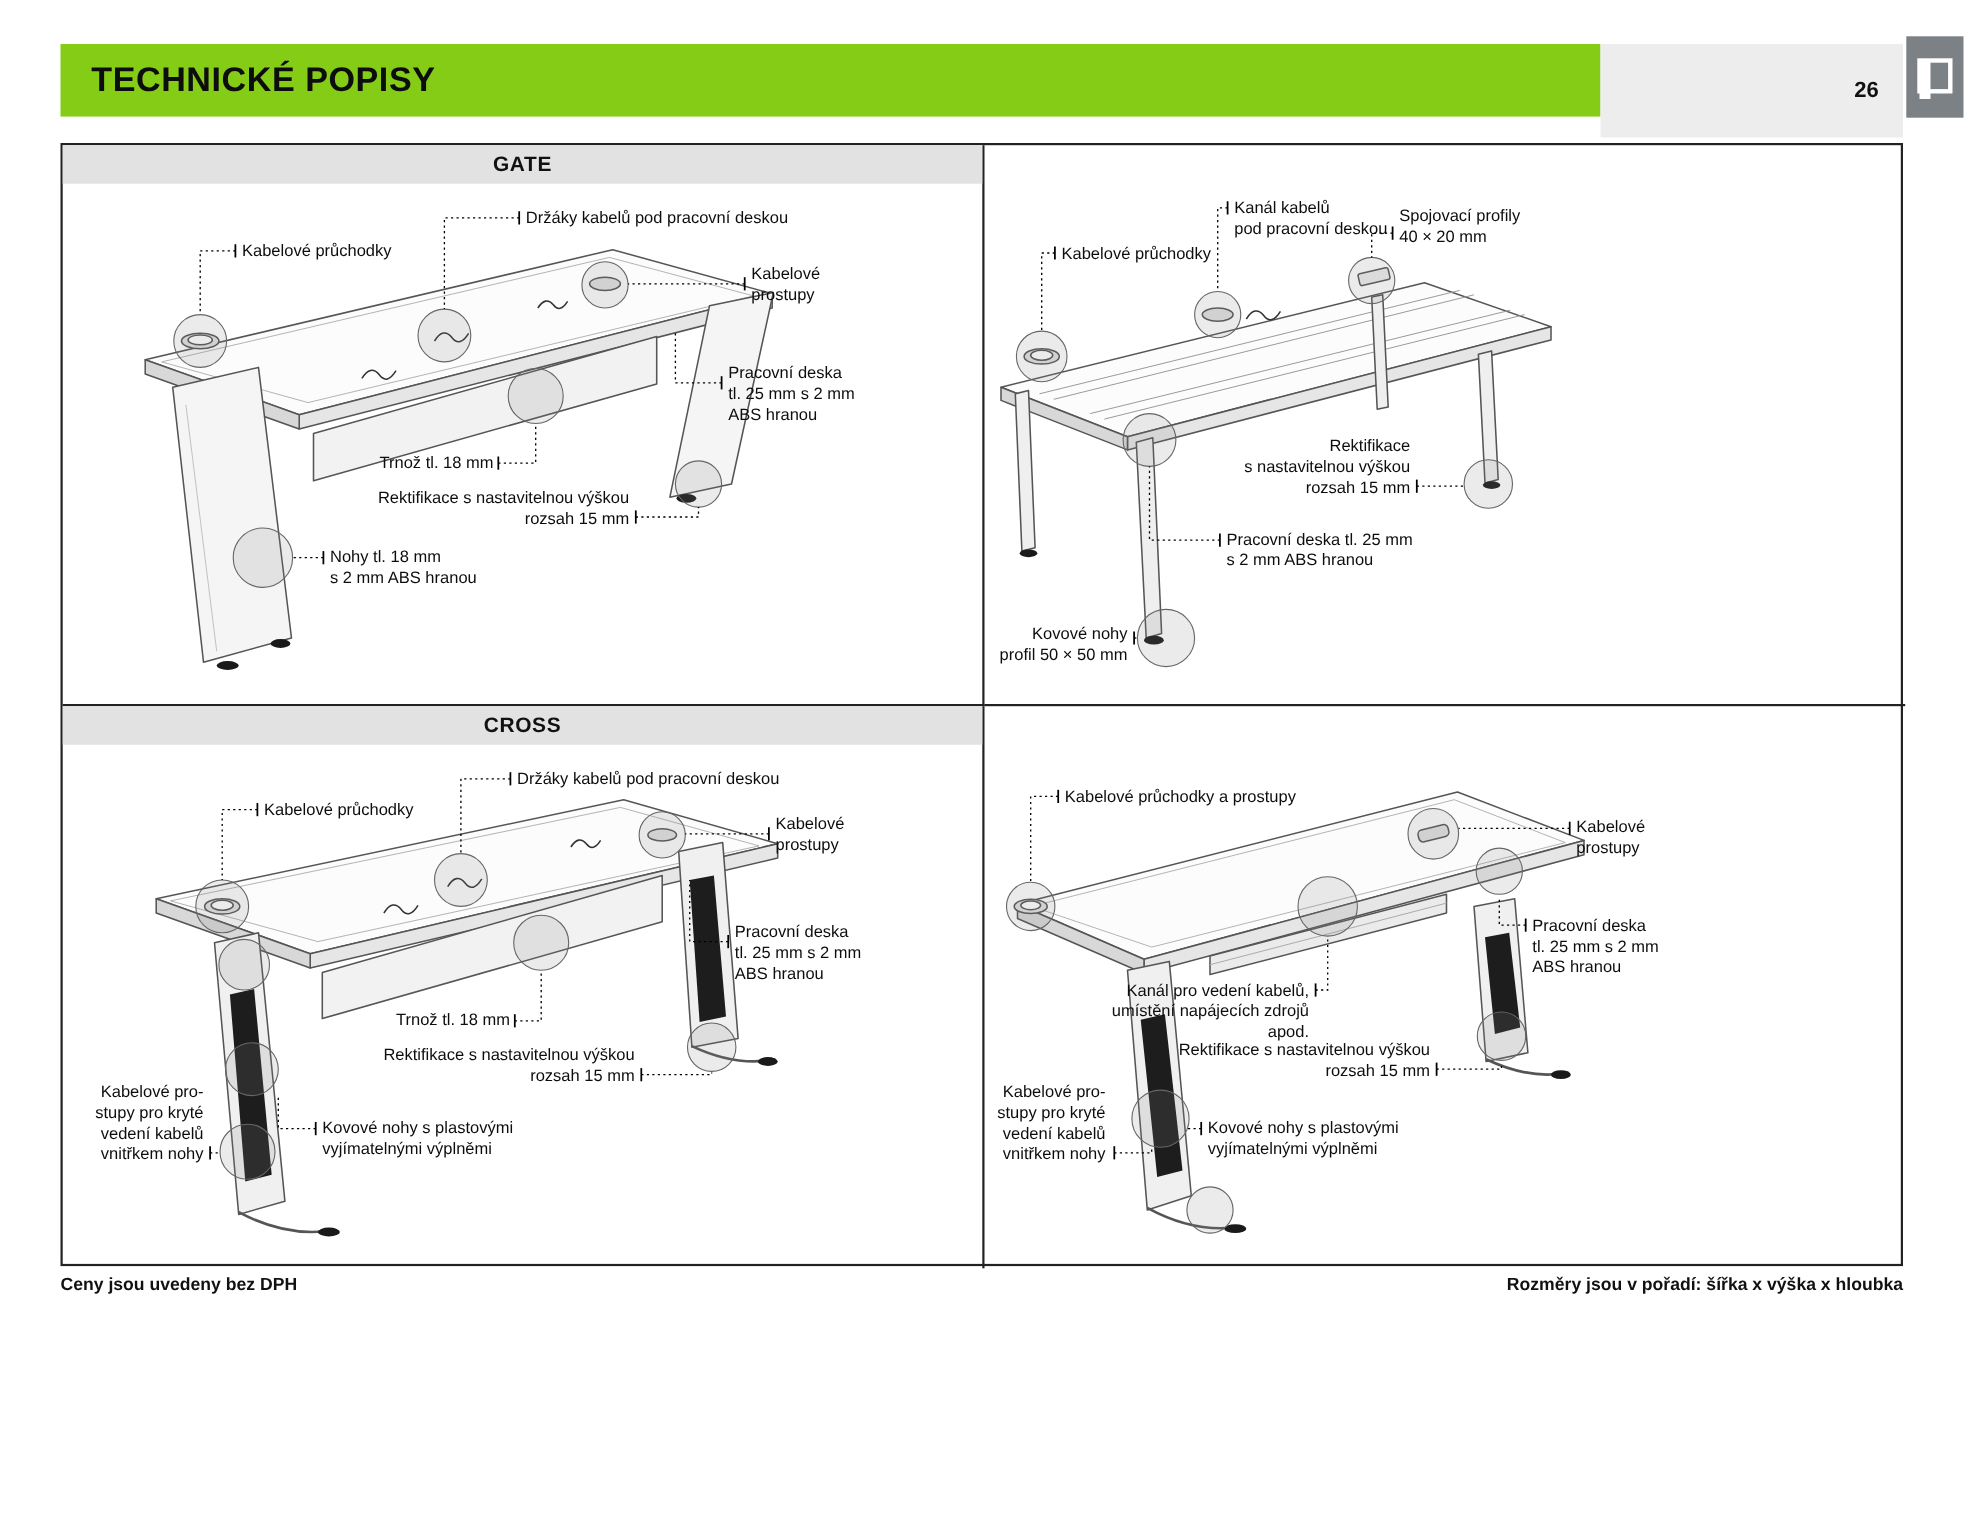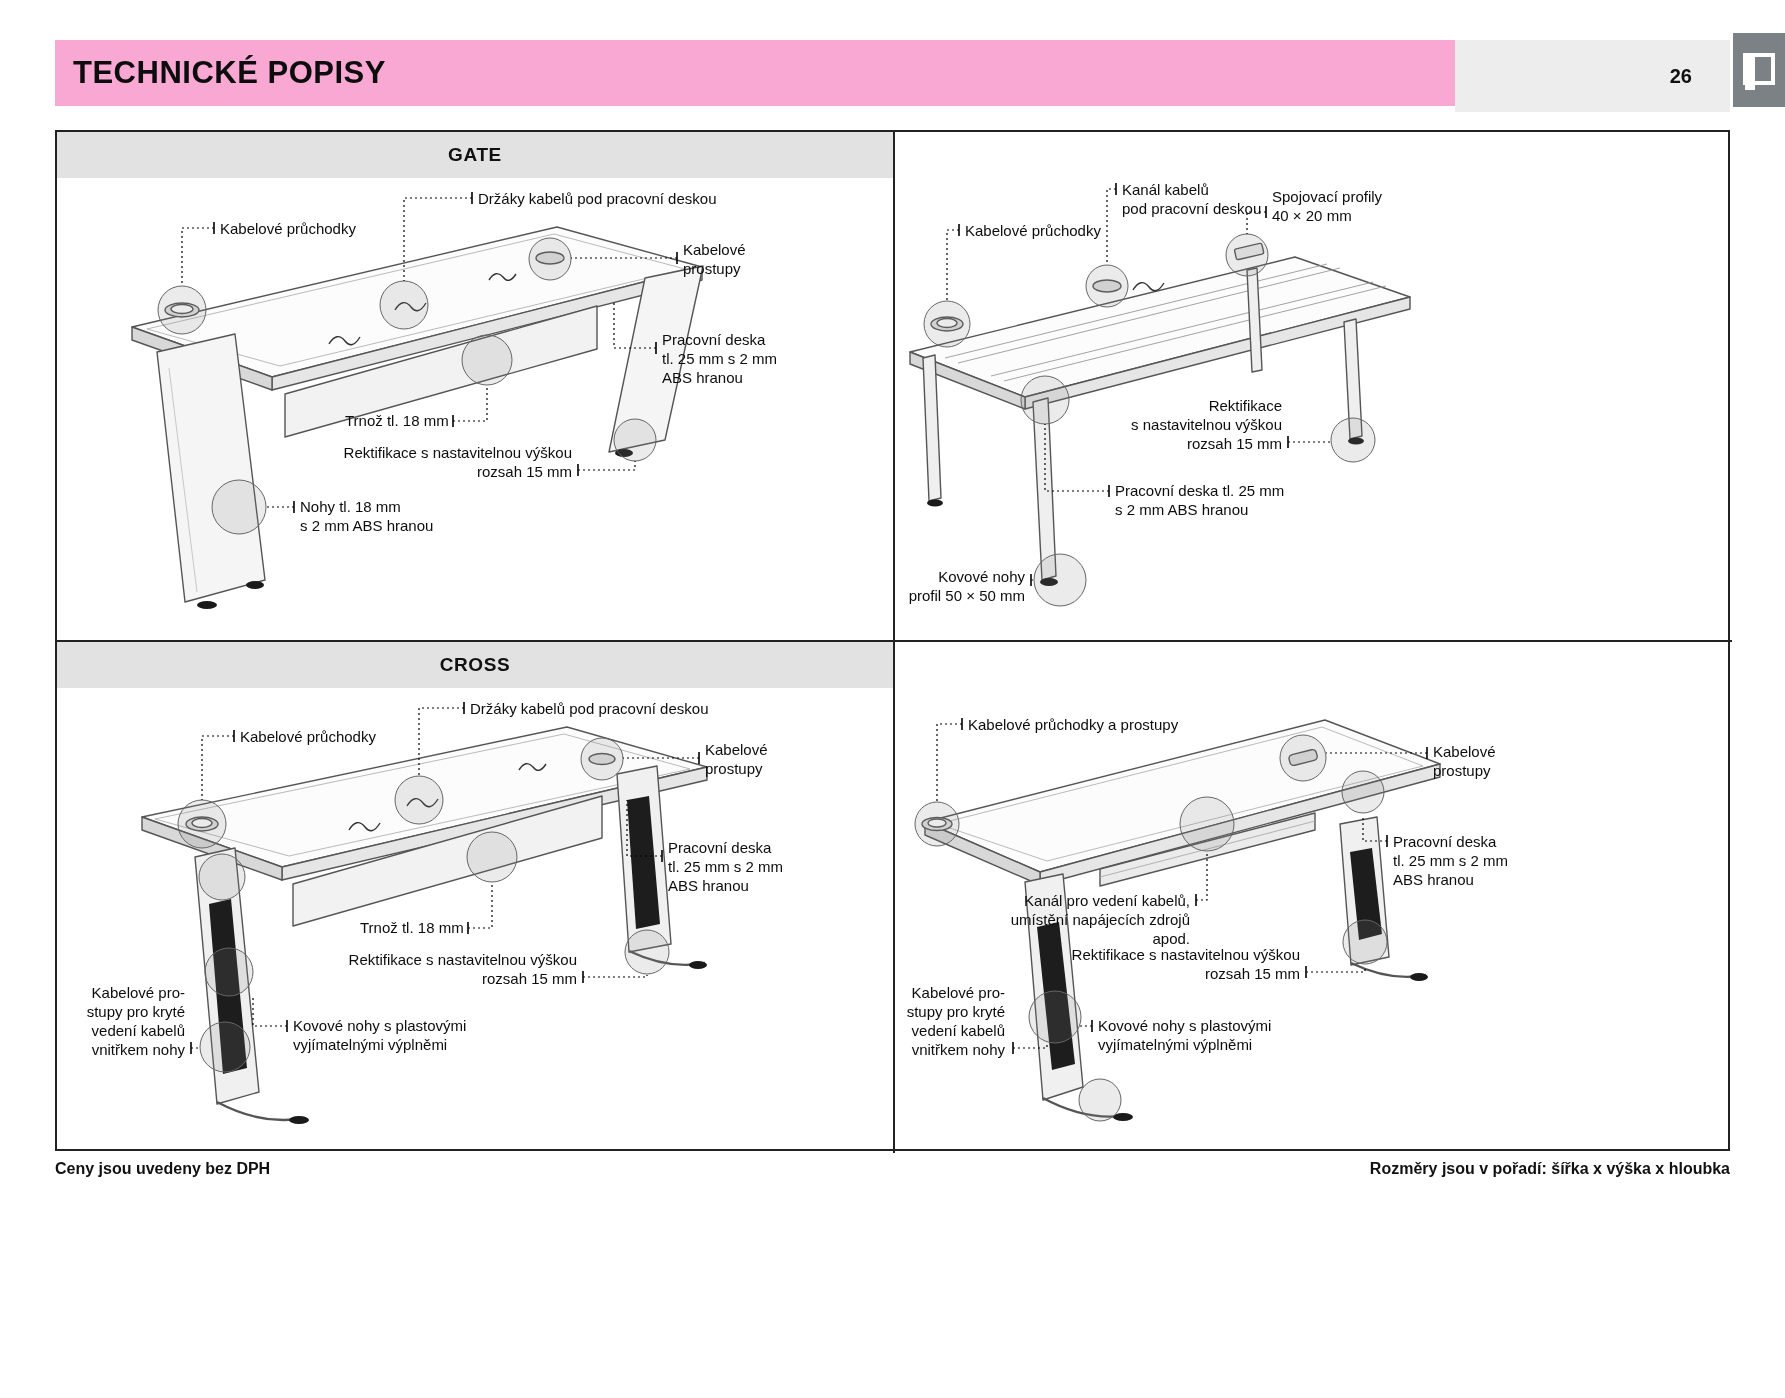--- a/index.html
+++ b/index.html
@@ -1,29 +1,29 @@
 <!DOCTYPE html>
 <html><head>
 <meta charset="utf-8">
 <style>
   *{margin:0;padding:0;box-sizing:border-box}
   html,body{width:1785px;height:1398px}
   body{background:#fff;font-family:"Liberation Sans",sans-serif;color:#111;position:relative;overflow:hidden}
 
-  .header-bar{position:absolute;left:55px;top:40px;width:1400px;height:66px;background:#f9a8d4;display:flex;align-items:center;padding-left:18px}
+  .header-bar{position:absolute;left:55px;top:40px;width:1400px;height:66px;background:#84cc16;display:flex;align-items:center;padding-left:28px}
   .header-bar h1{font-size:31px;font-weight:bold;letter-spacing:.5px;color:#0d0d0d}
-  .header-num{position:absolute;left:1455px;top:40px;width:275px;height:72px;background:#ededed;display:flex;align-items:center;justify-content:flex-end;padding-right:38px;font-size:20px;font-weight:bold}
+  .header-num{position:absolute;left:1455px;top:40px;width:275px;height:85px;background:#ededed;display:flex;align-items:center;justify-content:flex-end;padding-right:22px;font-size:20px;font-weight:bold}
   .logo{position:absolute;left:1733px;top:33px;width:52px;height:74px;background:#7c8186;display:flex;align-items:center;justify-content:center}
 
   .grid{position:absolute;left:55px;top:130px;width:1675px;height:1021px;border:2px solid #222;display:grid;grid-template-columns:838px 837px;grid-template-rows:510px 511px;background:#fff}
   .panel{position:relative}
   .panel.tl{border-right:2px solid #222;border-bottom:2px solid #222}
   .panel.tr{border-bottom:2px solid #222}
   .panel.bl{border-right:2px solid #222}
-  .panel-title{height:46px;background:#e2e2e2;display:flex;align-items:center;justify-content:center;font-weight:bold;font-size:19px;letter-spacing:.6px}
+  .panel-title{height:35px;background:#e2e2e2;display:flex;align-items:center;justify-content:center;font-weight:bold;font-size:19px;letter-spacing:.6px}
   .panel-body{position:absolute;left:0;top:30px;right:0;bottom:0}
   svg.draw{position:absolute;left:0;top:0}
 
   .lbl{position:absolute;font-size:15px;line-height:19px;white-space:pre-line;color:#0d0d0d}
   .ta-r{text-align:right}
 
   .footer{position:absolute;left:55px;top:1160px;width:1675px;display:flex;justify-content:space-between;font-weight:bold;font-size:16px}
 </style>
 </head>
 <body>

